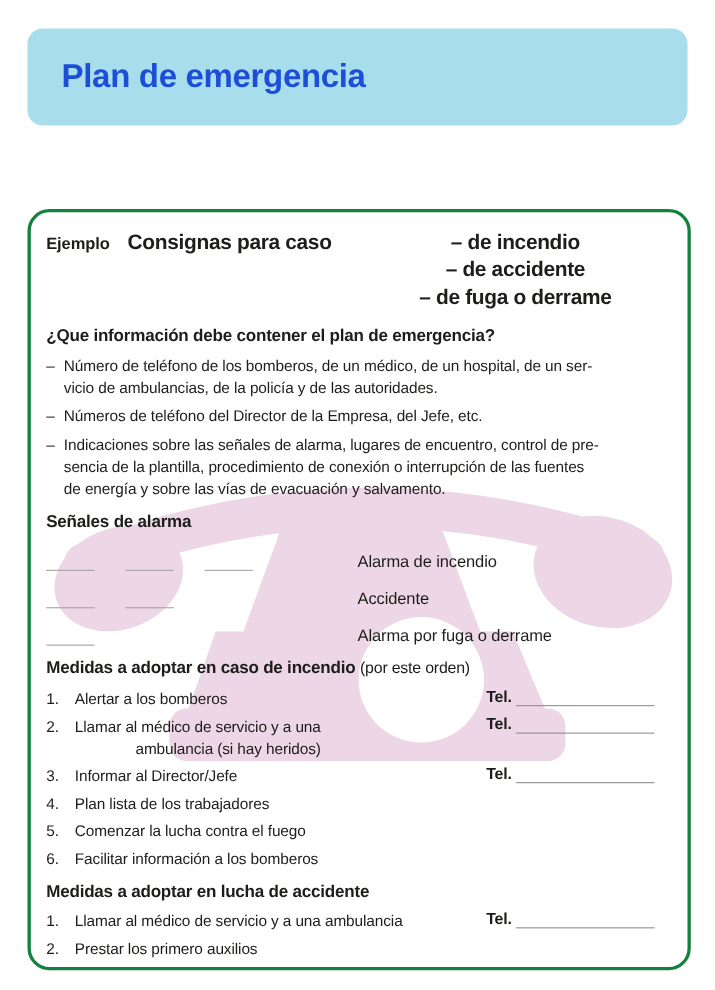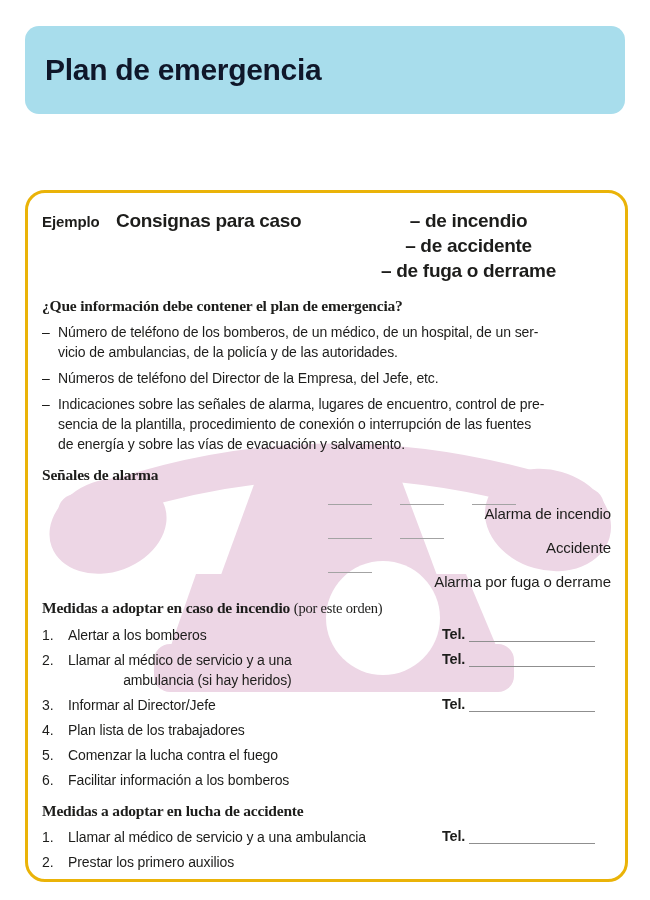--- a/index.html
+++ b/index.html
@@ -6,48 +6,48 @@
   .page{
     position:relative;width:650px;height:900px;background:#ffffff;overflow:hidden;
     font-family:"Liberation Sans",sans-serif;color:#1d1d1b;
   }
   
   .banner{
     position:absolute;left:25px;top:26px;width:600px;height:88px;
     background:#a8ddec;border-radius:14px;display:flex;align-items:center;
   }
   .banner h1{
-    margin:0;padding-left:20px;font-size:30px;font-weight:bold;letter-spacing:-0.3px;color:#0f172a;
+    margin:0;padding-left:31px;font-size:30px;font-weight:bold;letter-spacing:-0.3px;color:#1d4ed8;
   }
   
   .box{
     position:absolute;left:25px;top:190px;width:603px;height:692px;box-sizing:border-box;
-    border:3px solid #eab308;border-radius:20px;padding:13px 14px 10px 14px;overflow:hidden;
+    border:3px solid #15803d;border-radius:20px;padding:13px 14px 10px 14px;overflow:hidden;
   }
   .phone{position:absolute;left:8px;top:241px;width:585px;height:272px;z-index:0;}
   .content{position:relative;z-index:1;font-size:14px;line-height:20px;letter-spacing:-0.1px;}
 
   
   .example{display:grid;grid-template-columns:74px 210px 1fr;margin:2px 0 12px 0;}
   .ex-label{font-size:15px;font-weight:bold;padding-top:4px;}
   .ex-title{font-size:19px;font-weight:bold;line-height:25px;letter-spacing:-0.3px;}
   .ex-cases{display:flex;flex-direction:column;align-items:center;}
   .ex-cases span{font-size:19px;font-weight:bold;line-height:25px;letter-spacing:-0.3px;}
 
   
-  h2{margin:10px 0 6px 0;font-size:15.5px;font-weight:bold;line-height:21px;letter-spacing:-0.2px;font-family:Liberation Serif, serif;}
+  h2{margin:10px 0 6px 0;font-size:15.5px;font-weight:bold;line-height:21px;letter-spacing:-0.2px;}
   h2 .note{font-weight:normal;font-size:14.5px;}
 
   
   .bullet{display:flex;margin:0 0 6px 0;}
   .bullet .dash{width:16px;flex:none;}
   .bullet .btext{white-space:pre;}
 
   
-  .alarm-row{display:flex;align-items:flex-end;height:28px;margin-bottom:6px;flex-direction:column;}
+  .alarm-row{display:flex;align-items:flex-end;height:28px;margin-bottom:6px;}
   .alarm-blanks{width:283px;flex:none;display:flex;}
   .blank{display:inline-block;width:44px;height:13px;margin-right:28px;
          border-bottom:1.5px solid #a3a3a3;}
   .alarm-label{font-size:15px;line-height:17px;}
 
   
   .li{position:relative;margin-bottom:5px;display:flex;padding-right:178px;min-height:19px;}
   .li .num{width:26px;flex:none;}
   .li .litext{white-space:pre;text-align:right;}
   .tel{position:absolute;left:400px;right:16px;top:0;display:flex;align-items:flex-end;height:19px;}

